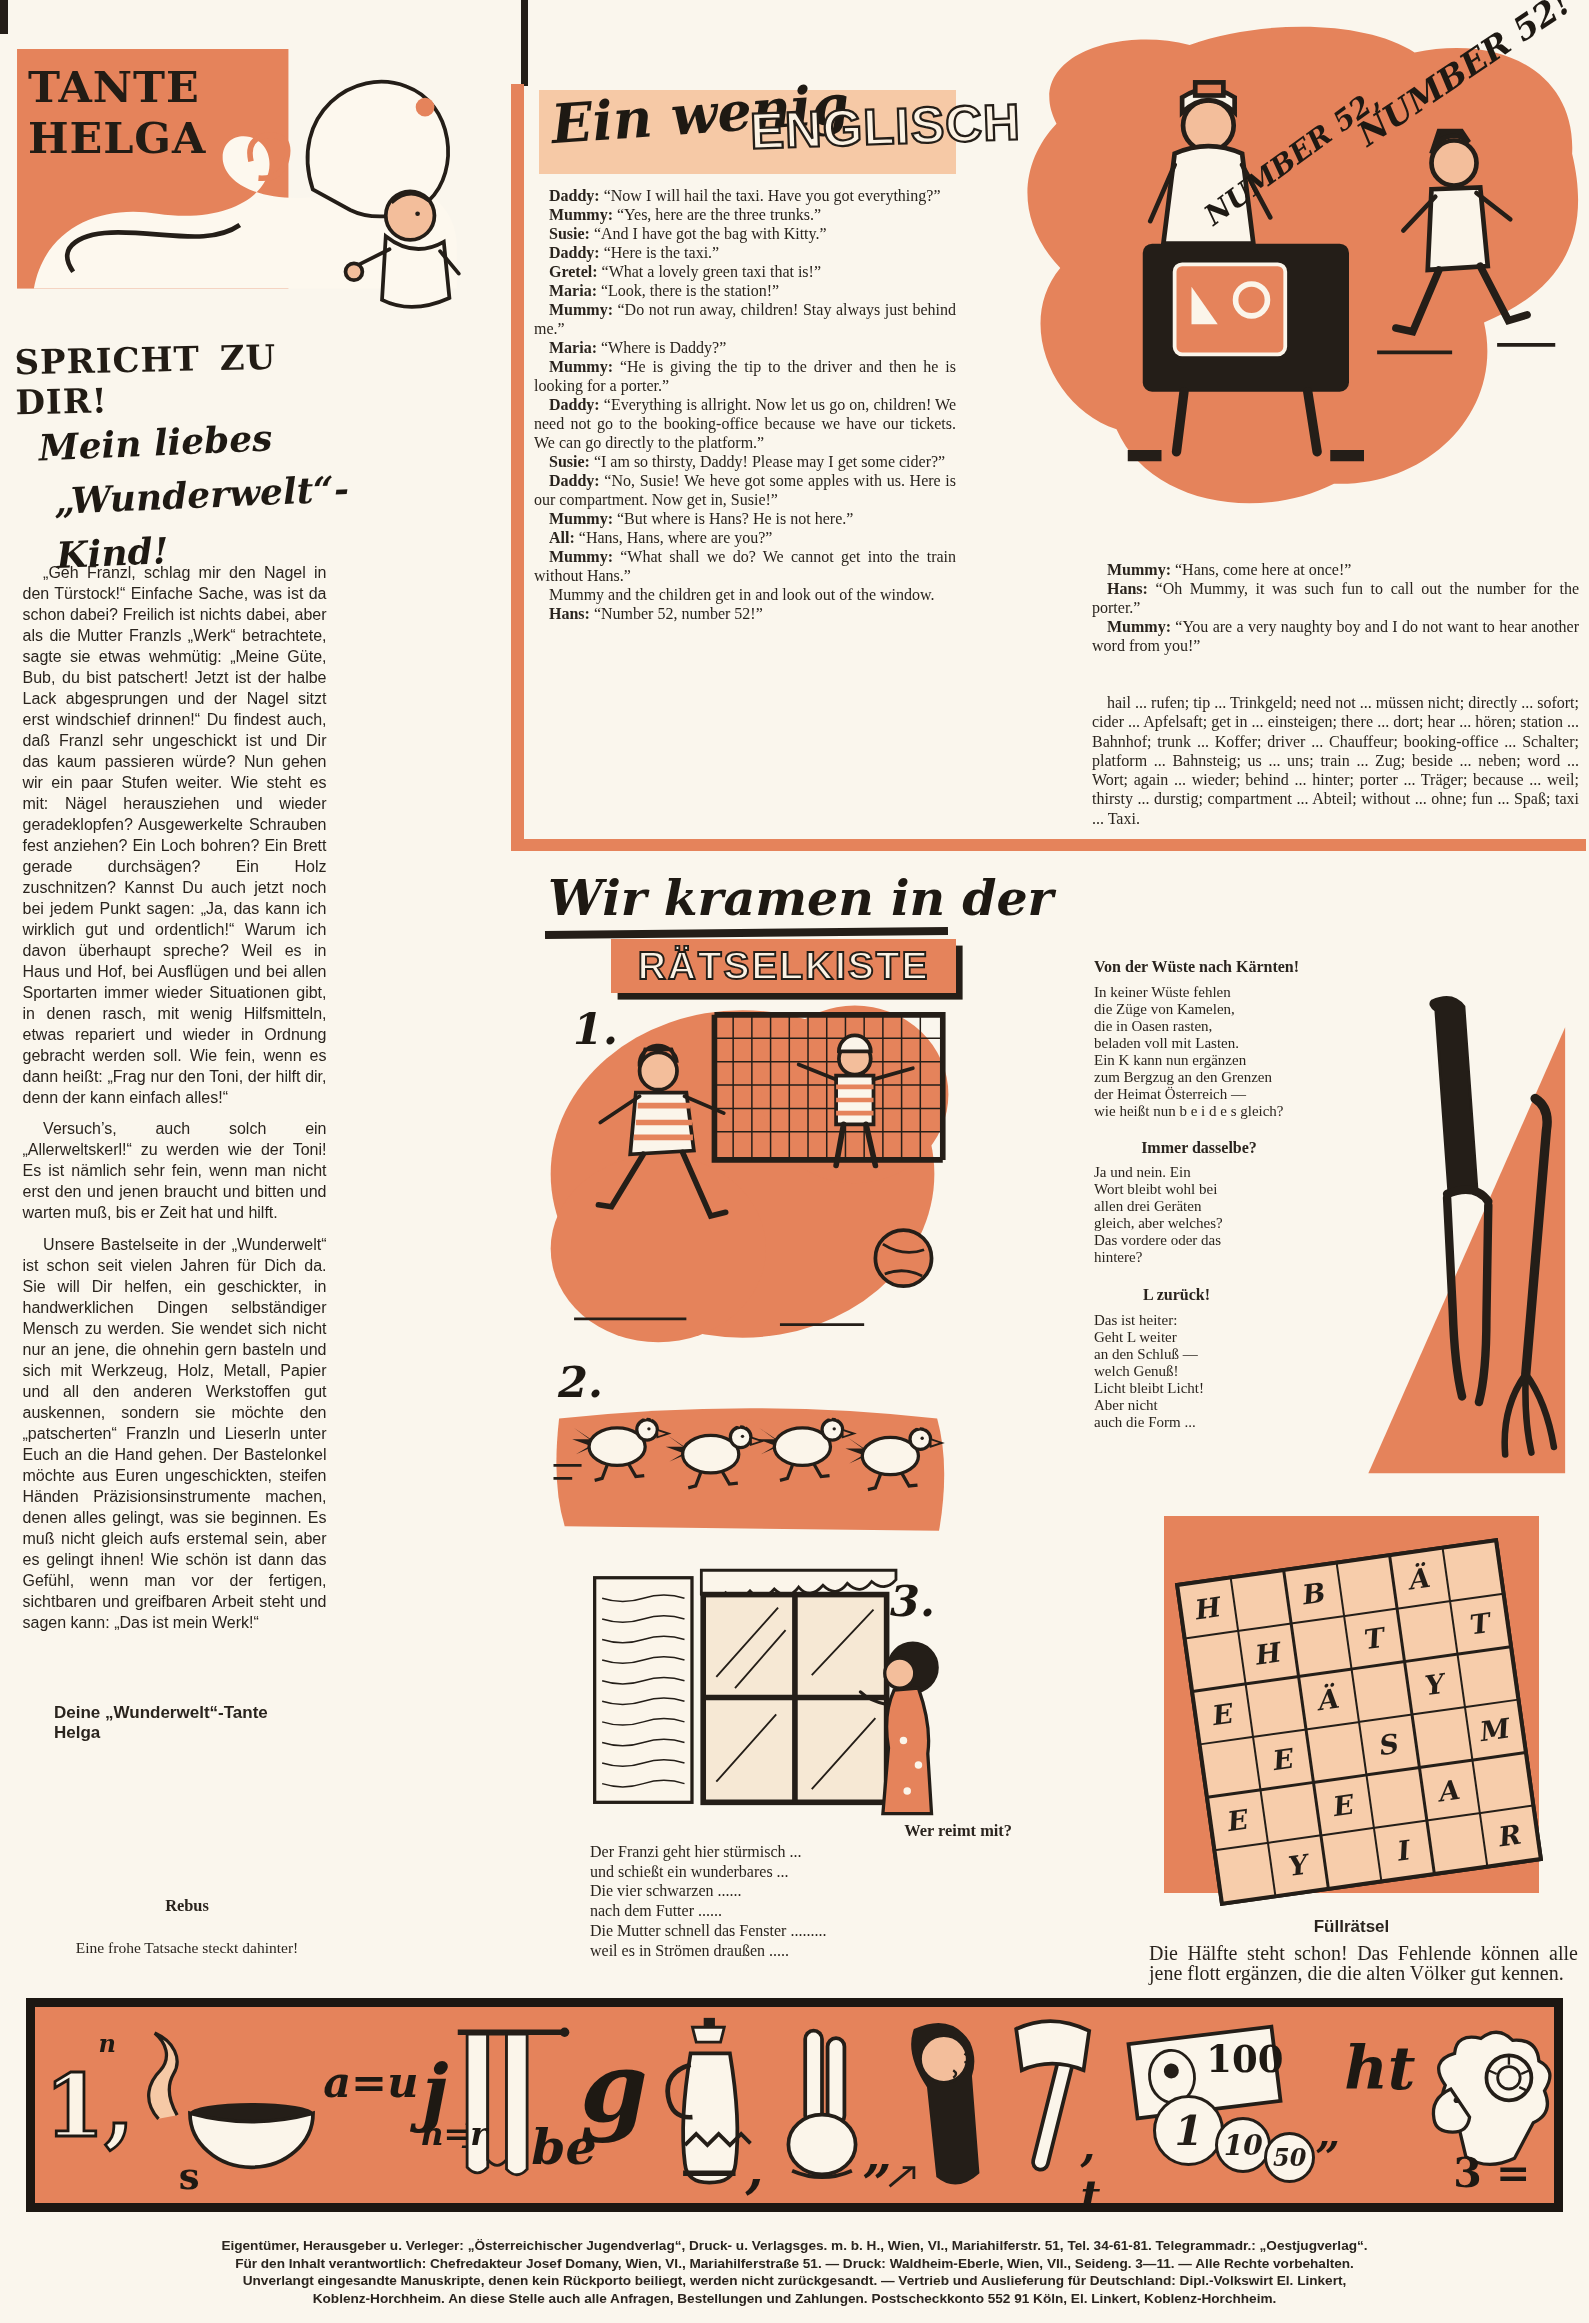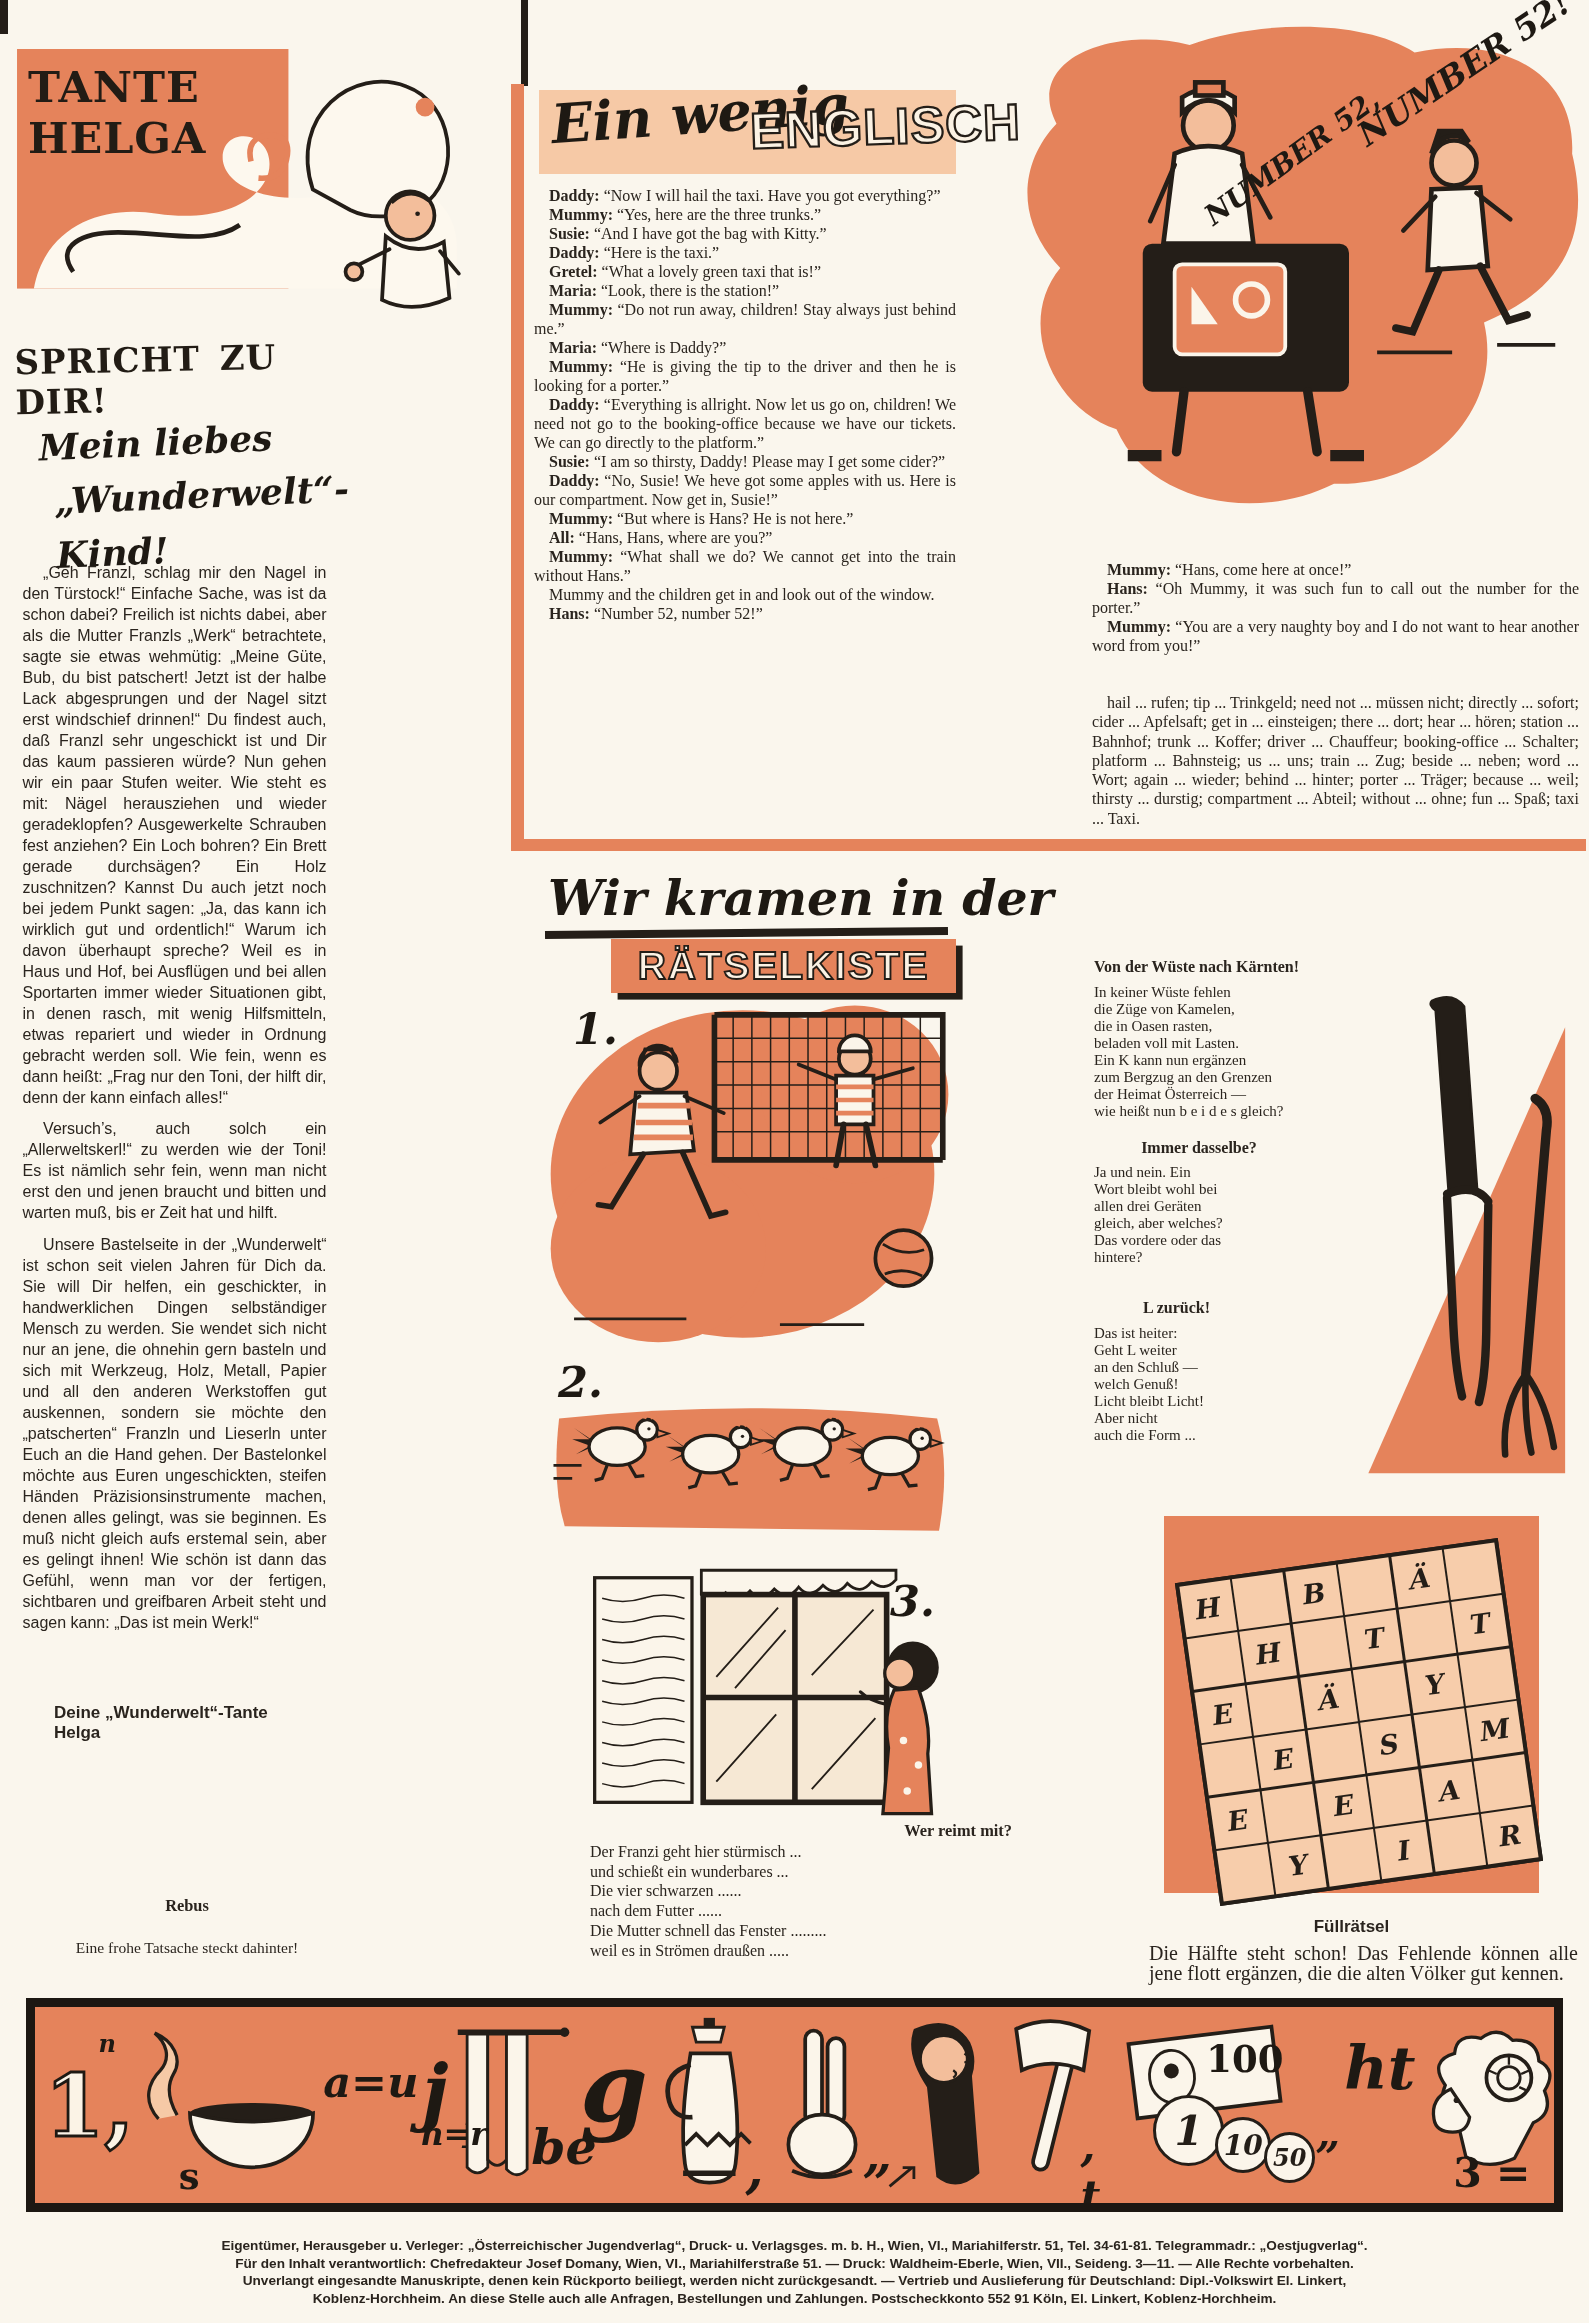--- a/index.html
+++ b/index.html
@@ -60,21 +60,21 @@
   #scene3{left:546px;top:1557px;width:408px;height:267px}
   #wer-reimt{left:590px;top:1821px;width:422px}
   #wer-reimt .t{text-align:right;font-family:"Liberation Serif",serif;font-weight:bold;font-size:16.4px;margin-bottom:1px}
   #wer-reimt .vl{font-family:Liberation Serif, serif;font-size:16px;line-height:19.7px}
 
   
   #puzzles{left:1094px;top:958px;width:281px}
   #puzzles .ph{font-family:"Liberation Serif",serif;font-weight:bold;font-size:16px;margin-bottom:7.5px}
   #puzzles .pl{font-family:"Liberation Serif",serif;font-size:15px;line-height:17px}
   #puzzles .c2{width:210px;text-align:center;margin-top:19px}
-  #puzzles .c3{width:165px;text-align:center;margin-top:33px}
+  #puzzles .c3{width:165px;text-align:center;margin-top:20px}
   #fork-art{left:1342px;top:986px;width:242px;height:521px}
 
   
   #fr-bg{left:1164px;top:1516px;width:375px;height:377px;background:#E5835B}
   #fr-grid{left:1196px;top:1559px;width:326px;height:326px;transform:rotate(-8deg);
            background:#241E18;border:4.7px solid #241E18;display:grid;
            grid-template-columns:repeat(6,1fr);grid-template-rows:repeat(6,1fr);gap:2.8px}
   .fcell{background:#F7CDAB;display:flex;align-items:center;justify-content:center;
          font-family:"DejaVu Serif",serif;font-weight:bold;font-style:italic;font-size:27px;color:#241E18}
   #fr-cap{left:1164px;top:1917px;width:375px;text-align:center;font-weight:bold;font-size:17px}

